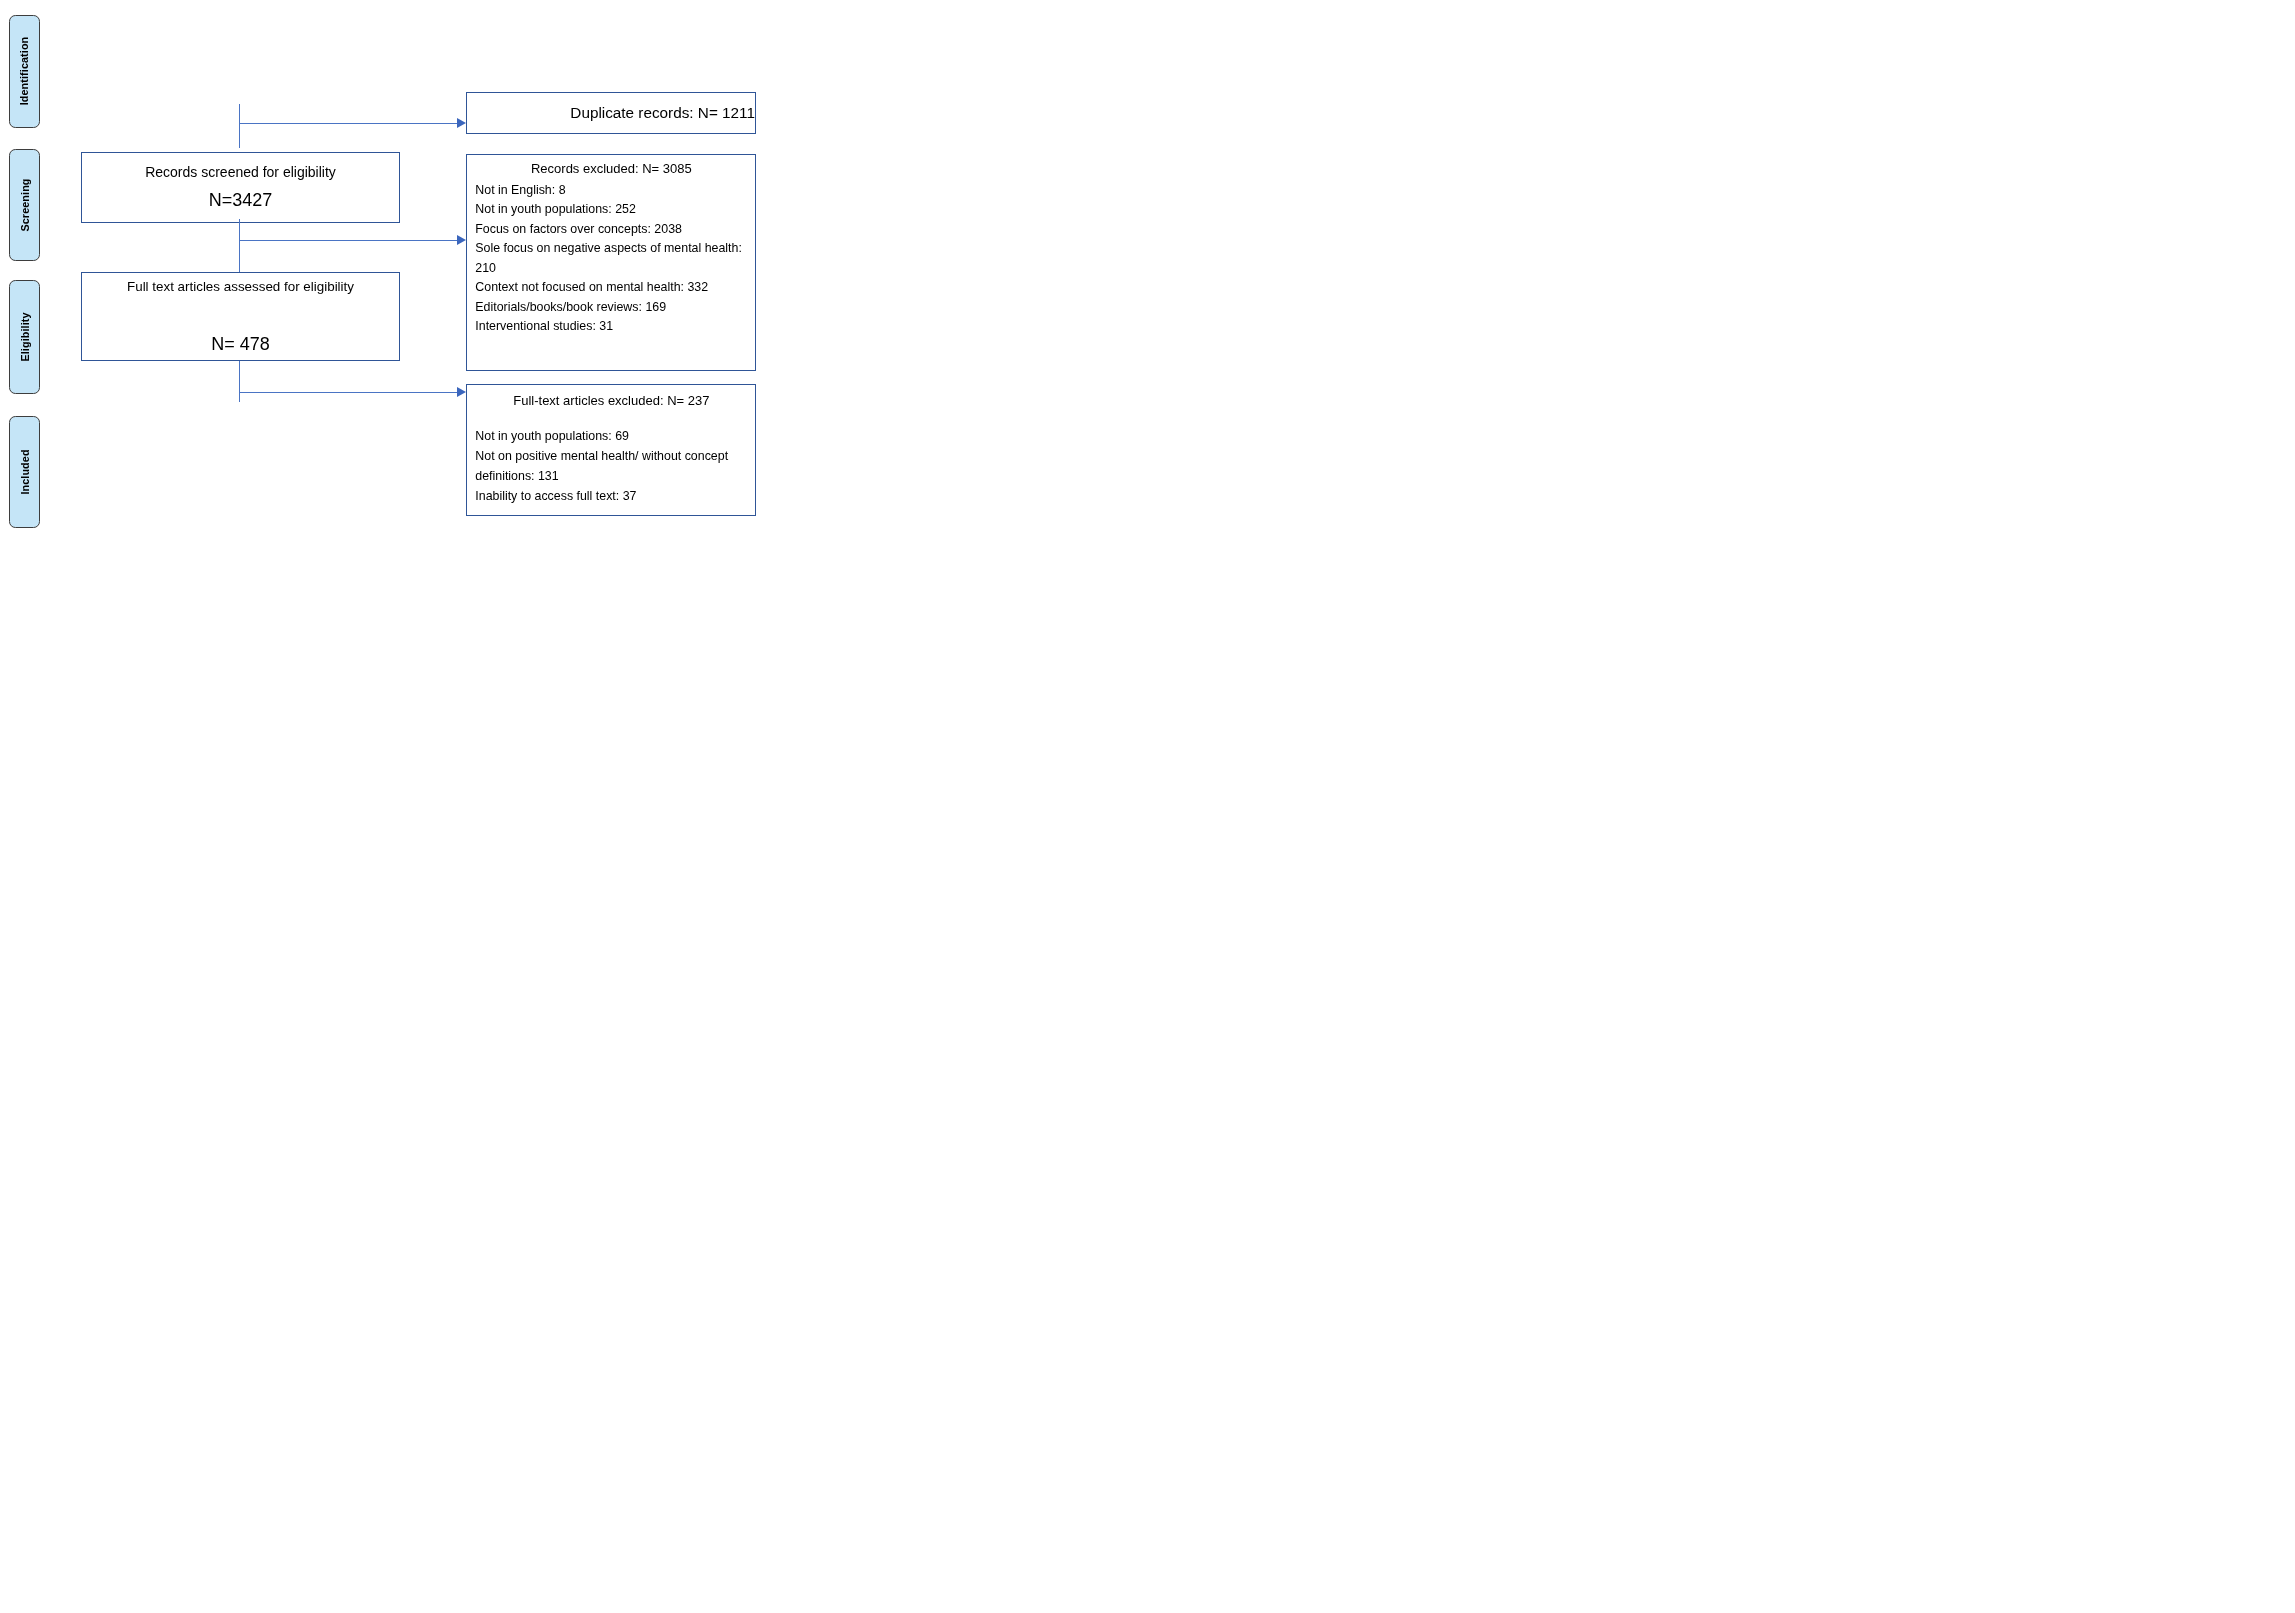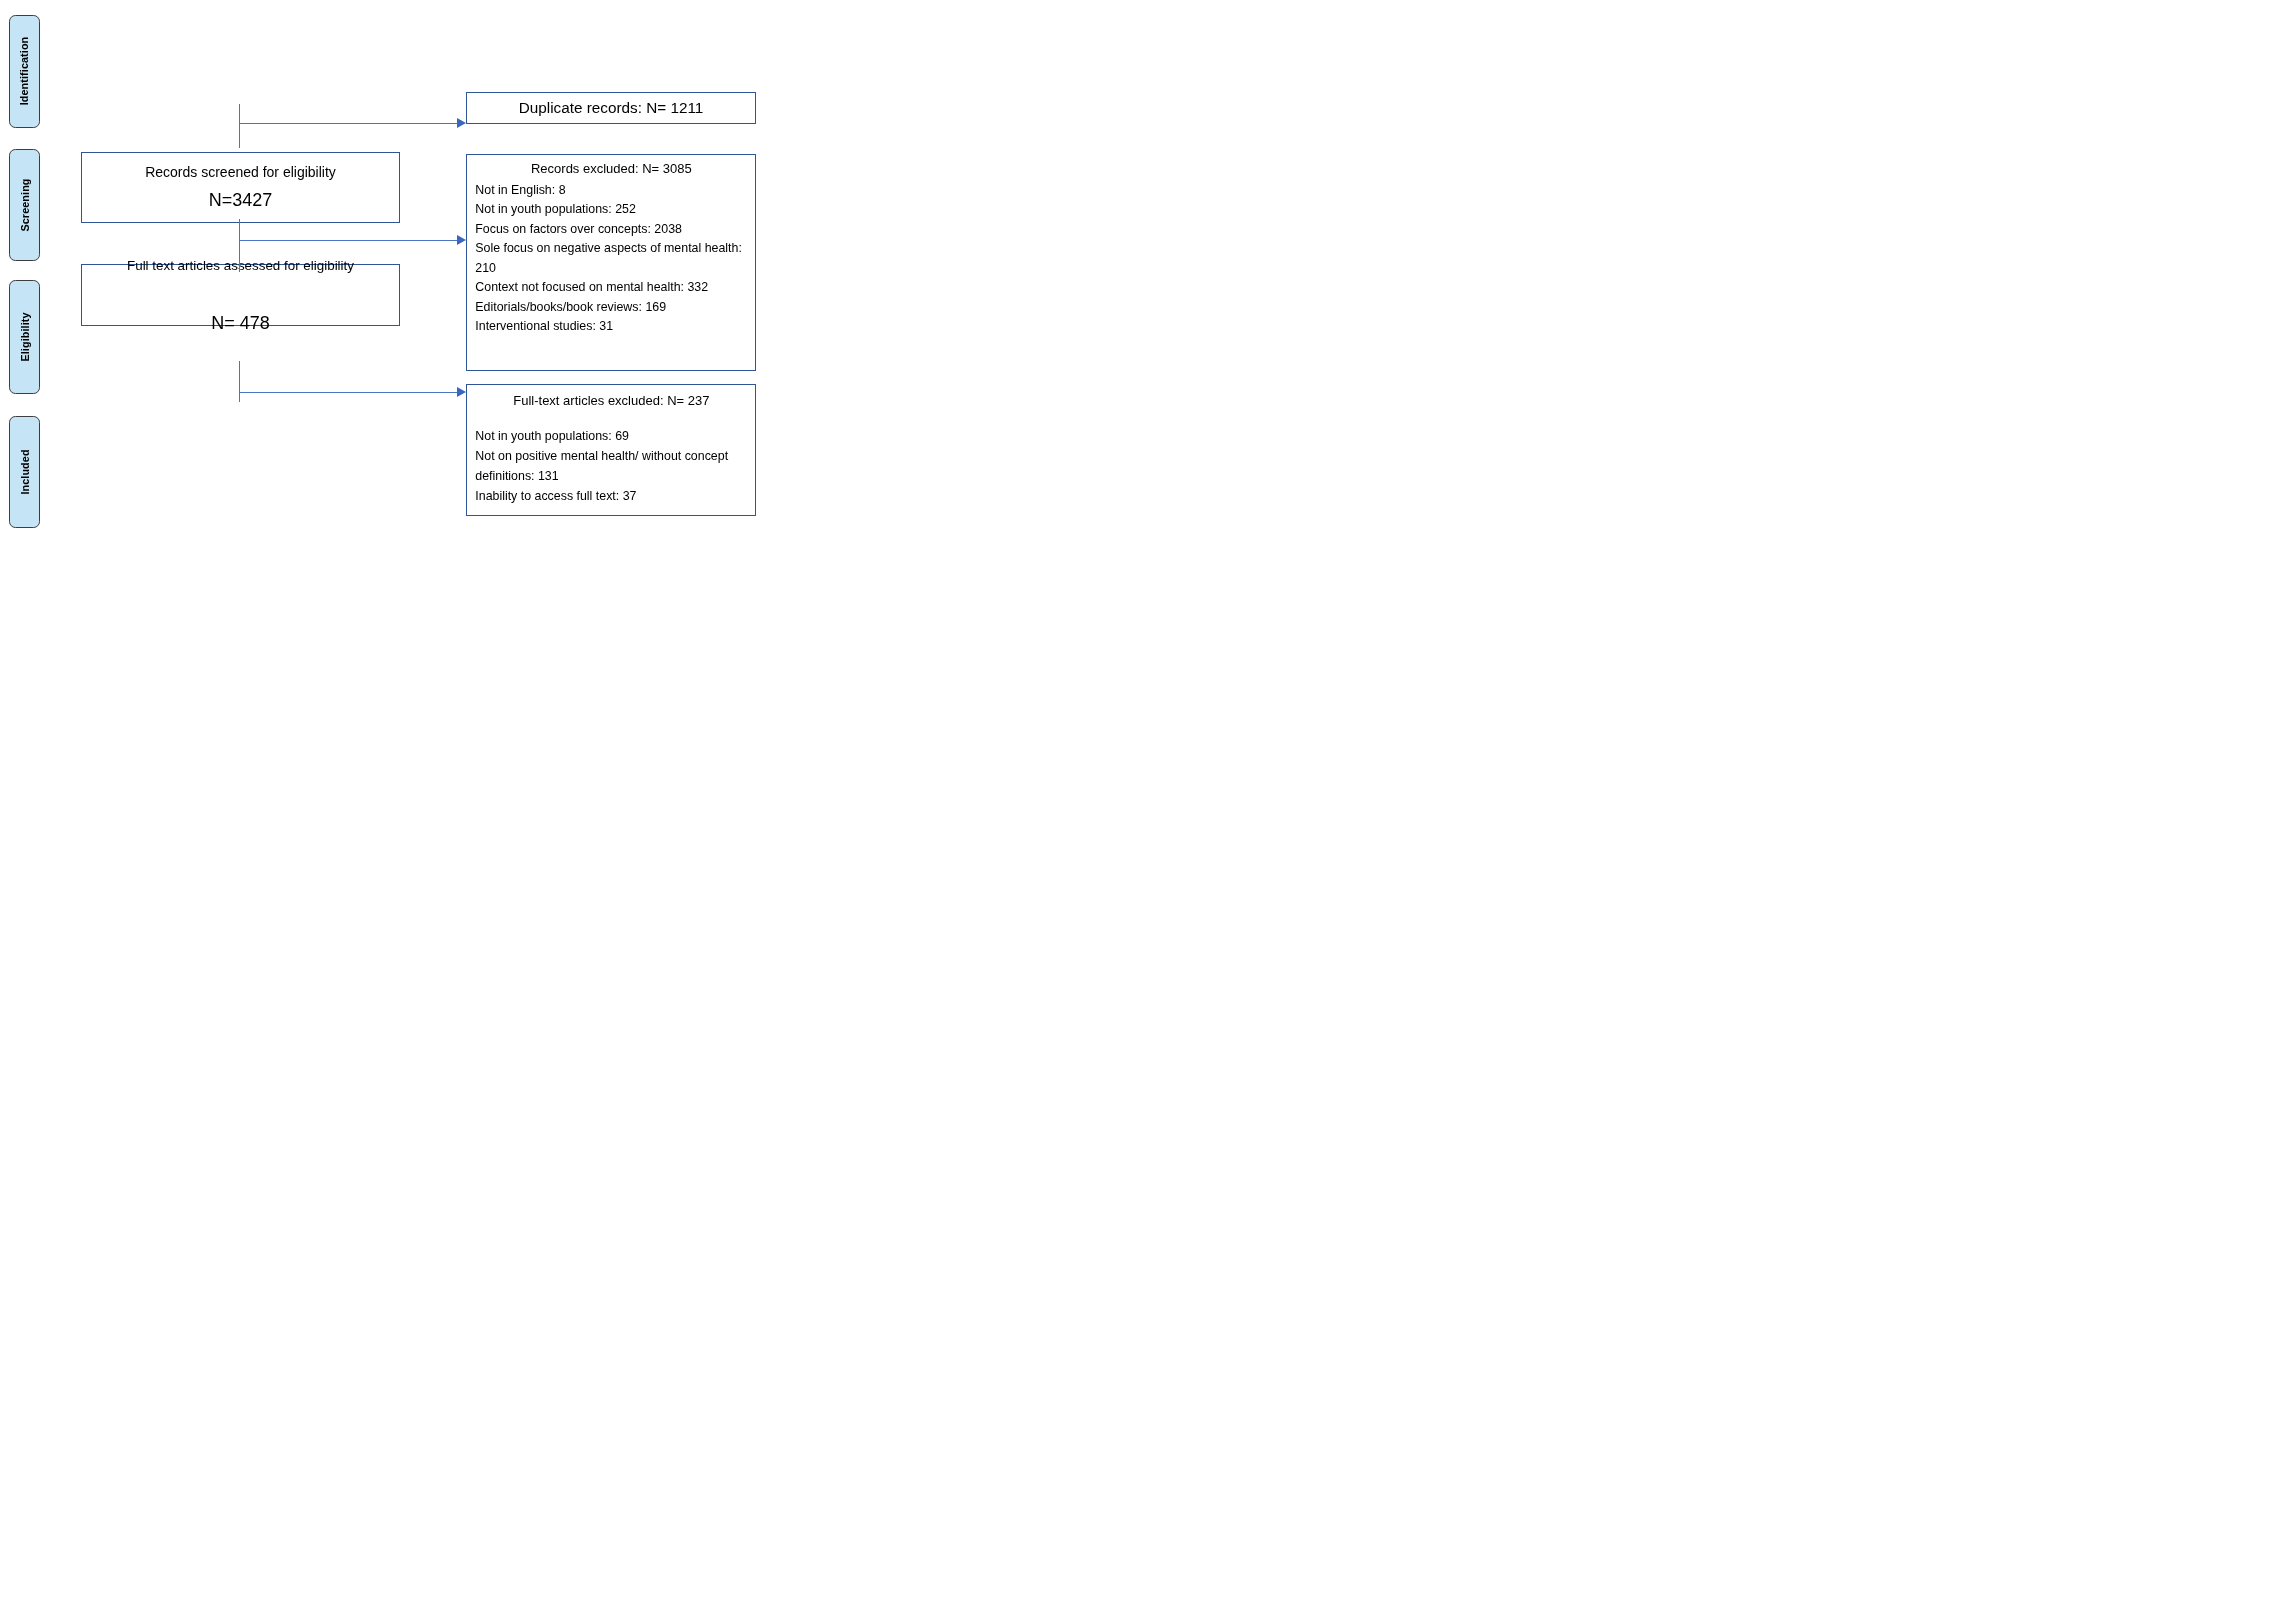--- a/index.html
+++ b/index.html
@@ -52,42 +52,42 @@
     box-sizing: border-box;
     display: flex;
     flex-direction: column;
     align-items: center;
     justify-content: center;
     text-align: center;
     padding: 0 5.1px;
   }
   .box-1 { top: 12px;  height: 92px; }
   .box-2 { top: 152px; height: 71px; }
-  .box-3 { top: 264px; height: 62px; gap: 30px; }
+  .box-3 { top: 272px; height: 89px; gap: 30px; }
   .box-4 { top: 403px; height: 125px; justify-content: flex-start; padding-top: 3.8px; }
 
   .title-line { font-size: 14px; line-height: 1.42; white-space: nowrap; }
   .box-3 .title-line { font-size: 13.4px; }
   .n-line { font-size: 18px; line-height: 1.2; margin-top: 7.6px; }
   .box-1 .n-line { font-size: 18.4px; margin-top: 6.4px; }
   .box-4 .title-line { line-height: 1.3; }
   .box-4 .n-line { font-size: 15.3px; margin-top: 2.5px; }
   .box-4 .details { align-self: stretch; text-align: left; padding-left: 12.7px; margin-top: 6.4px; }
   .box-4 .details div { font-size: 12.7px; line-height: 1.5; }
 
   
   .side-box {
     position: absolute;
     left: 466px;
     width: 290px;
     border: 1.3px solid #2f5597;
     background: #ffffff;
     box-sizing: border-box;
   }
-  .sbox-duplicates { top: 92px; height: 32px; display: flex; align-items: center; justify-content: center; }
+  .sbox-duplicates { top: 92px; height: 42px; display: flex; align-items: center; justify-content: flex-end; }
   .sbox-duplicates .s-heading { font-size: 15.3px; }
   .sbox-excluded  { top: 154px; height: 217px; padding: 6.4px 7.6px 0 8.3px; }
   .sbox-fulltext  { top: 384px; height: 132px; padding: 7.6px 7.6px 0 8.3px; }
   .s-heading { text-align: center; font-size: 13px; line-height: 1.3; }
   .s-details { margin-top: 2.5px; }
   .s-details div { font-size: 12.4px; line-height: 1.57; text-align: left; }
   .sbox-fulltext .s-details { margin-top: 18px; }
   .sbox-fulltext .s-details div { line-height: 1.6; }
 
   

